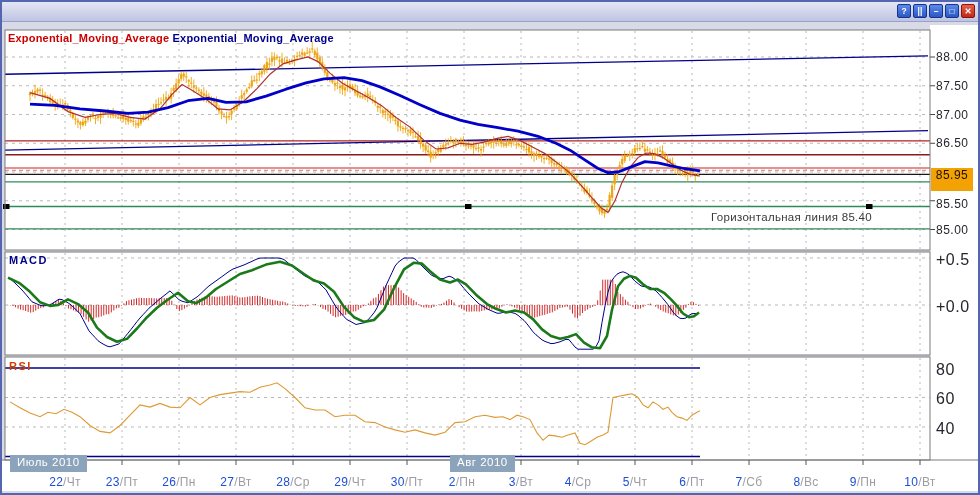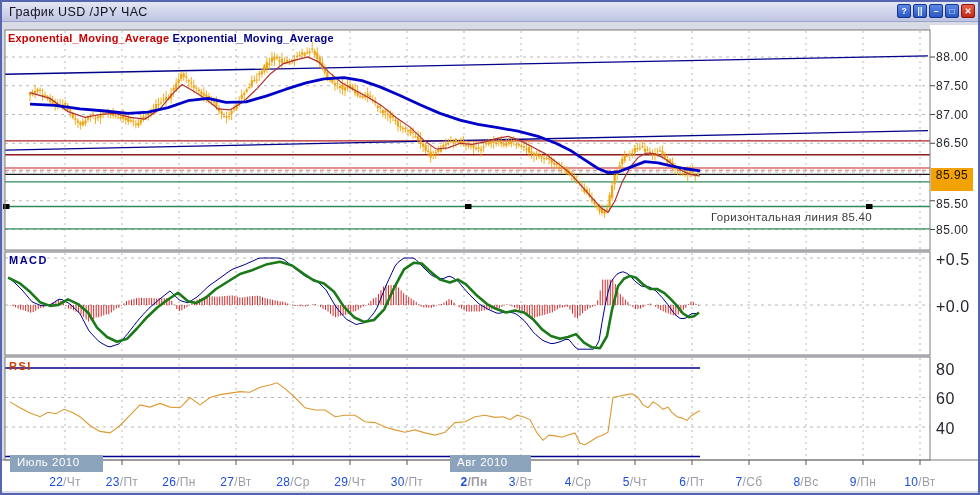--- a/index.html
+++ b/index.html
@@ -18,21 +18,21 @@
   svg#plot{position:absolute;left:0;top:0;z-index:5;}
   .overlay{position:absolute;inset:0;z-index:10;pointer-events:none;}
   .emalabels{position:absolute;left:8px;top:32px;font-size:11px;font-weight:bold;letter-spacing:.2px;}
   .plabel{position:absolute;left:936px;font-size:12px;color:#26262e;letter-spacing:.5px;}
   .pcur{position:absolute;left:931px;width:42px;height:23px;font-size:12px;letter-spacing:.5px;
     color:#201000;background:#f2a202;text-align:center;line-height:15px;}
   .ind-label{position:absolute;left:936px;font-size:16px;color:#26262e;letter-spacing:.5px;}
   .panel-label{position:absolute;left:9px;font-size:11px;font-weight:bold;letter-spacing:1.5px;}
   .hlinelabel{position:absolute;right:108px;top:211px;font-size:11.5px;color:#3a3a3a;letter-spacing:.3px;}
   .month{position:absolute;top:455px;height:15px;background:#8ba3bb;color:#fff;font-size:11.5px;
-    padding:1px 23px 1px 7px;letter-spacing:.5px;}
+    padding:1px 7px 1px 7px;letter-spacing:.5px;}
   .dlabel{position:absolute;top:475px;width:60px;text-align:center;font-size:12px;letter-spacing:.3px;}
   .dlabel .d{color:#1d4ed8;}
   .dlabel .w{color:#9c9ca6;}
 </style>
 </head>
 <body>
 
 <div class="window">
   <svg id="plot" width="980" height="495" viewBox="0 0 980 495">
       <rect x="0" y="0" width="980" height="495" fill="#d8dae6"></rect>
@@ -989,21 +989,20 @@
         <line x1="635" y1="460" x2="635" y2="465" stroke="#555" stroke-width="1"></line>
         <line x1="692" y1="460" x2="692" y2="465" stroke="#555" stroke-width="1"></line>
         <line x1="749" y1="460" x2="749" y2="465" stroke="#555" stroke-width="1"></line>
         <line x1="806" y1="460" x2="806" y2="465" stroke="#555" stroke-width="1"></line>
         <line x1="863" y1="460" x2="863" y2="465" stroke="#555" stroke-width="1"></line>
         <line x1="920" y1="460" x2="920" y2="465" stroke="#555" stroke-width="1"></line>
       </g>
     </svg>
 
   <div class="titlebar">
-    <span class="title">График USD /JPY  ЧАС</span>
     <span class="winbtns">
       <span class="wbtn">?</span>
       <span class="wbtn">||</span>
       <span class="wbtn">–</span>
       <span class="wbtn">□</span>
       <span class="wbtn close">✕</span>
     </span>
   </div>
 
   <div class="overlay">
@@ -1038,21 +1037,21 @@
     <div class="month" style="left:450px">Авг 2010</div>
 
     <div id="date-labels">
         <div class="dlabel" style="left: 35px;"><span class="d">22</span><span class="w">/Чт</span></div>
         <div class="dlabel" style="left: 92px;"><span class="d">23</span><span class="w">/Пт</span></div>
         <div class="dlabel" style="left: 149px;"><span class="d">26</span><span class="w">/Пн</span></div>
         <div class="dlabel" style="left: 206px;"><span class="d">27</span><span class="w">/Вт</span></div>
         <div class="dlabel" style="left: 263px;"><span class="d">28</span><span class="w">/Ср</span></div>
         <div class="dlabel" style="left: 320px;"><span class="d">29</span><span class="w">/Чт</span></div>
         <div class="dlabel" style="left: 377px;"><span class="d">30</span><span class="w">/Пт</span></div>
-        <div class="dlabel" style="left: 444px; font-weight: bold;"><span class="d">2</span><span class="w">/Пн</span></div>
+        <div class="dlabel" style="left: 432px;"><span class="d">2</span><span class="w">/Пн</span></div>
         <div class="dlabel" style="left: 491px;"><span class="d">3</span><span class="w">/Вт</span></div>
         <div class="dlabel" style="left: 548px;"><span class="d">4</span><span class="w">/Ср</span></div>
         <div class="dlabel" style="left: 605px;"><span class="d">5</span><span class="w">/Чт</span></div>
         <div class="dlabel" style="left: 662px;"><span class="d">6</span><span class="w">/Пт</span></div>
         <div class="dlabel" style="left: 719px;"><span class="d">7</span><span class="w">/Сб</span></div>
         <div class="dlabel" style="left: 776px;"><span class="d">8</span><span class="w">/Вс</span></div>
         <div class="dlabel" style="left: 833px;"><span class="d">9</span><span class="w">/Пн</span></div>
         <div class="dlabel" style="left: 890px;"><span class="d">10</span><span class="w">/Вт</span></div>
       </div>
   </div>

